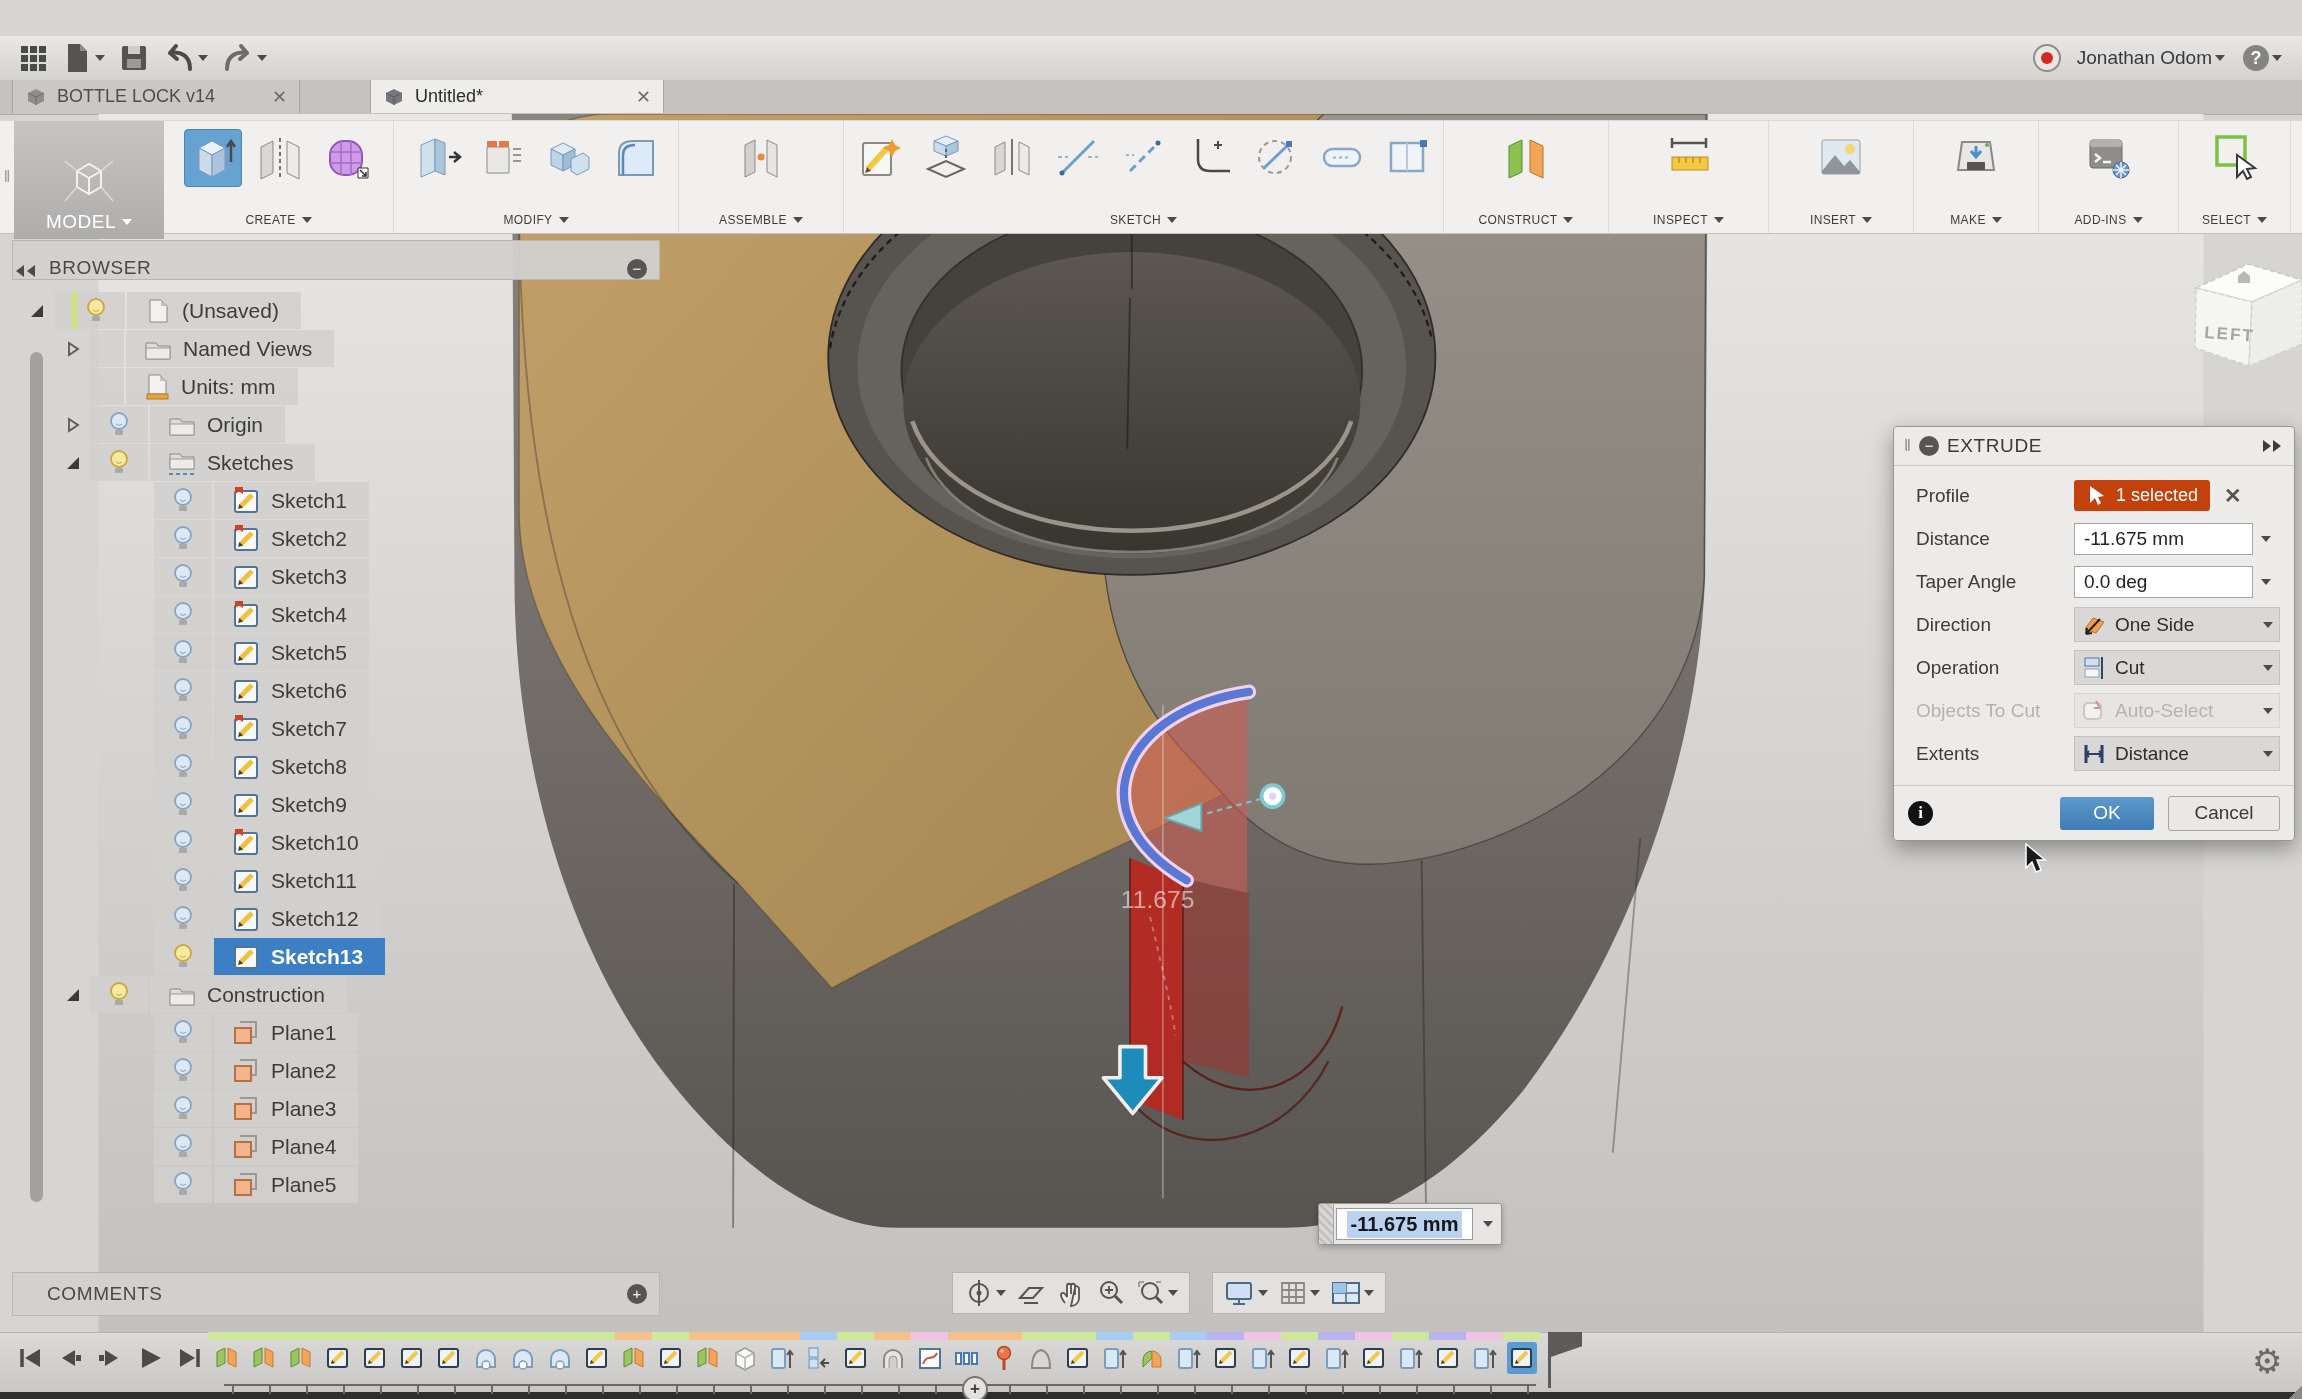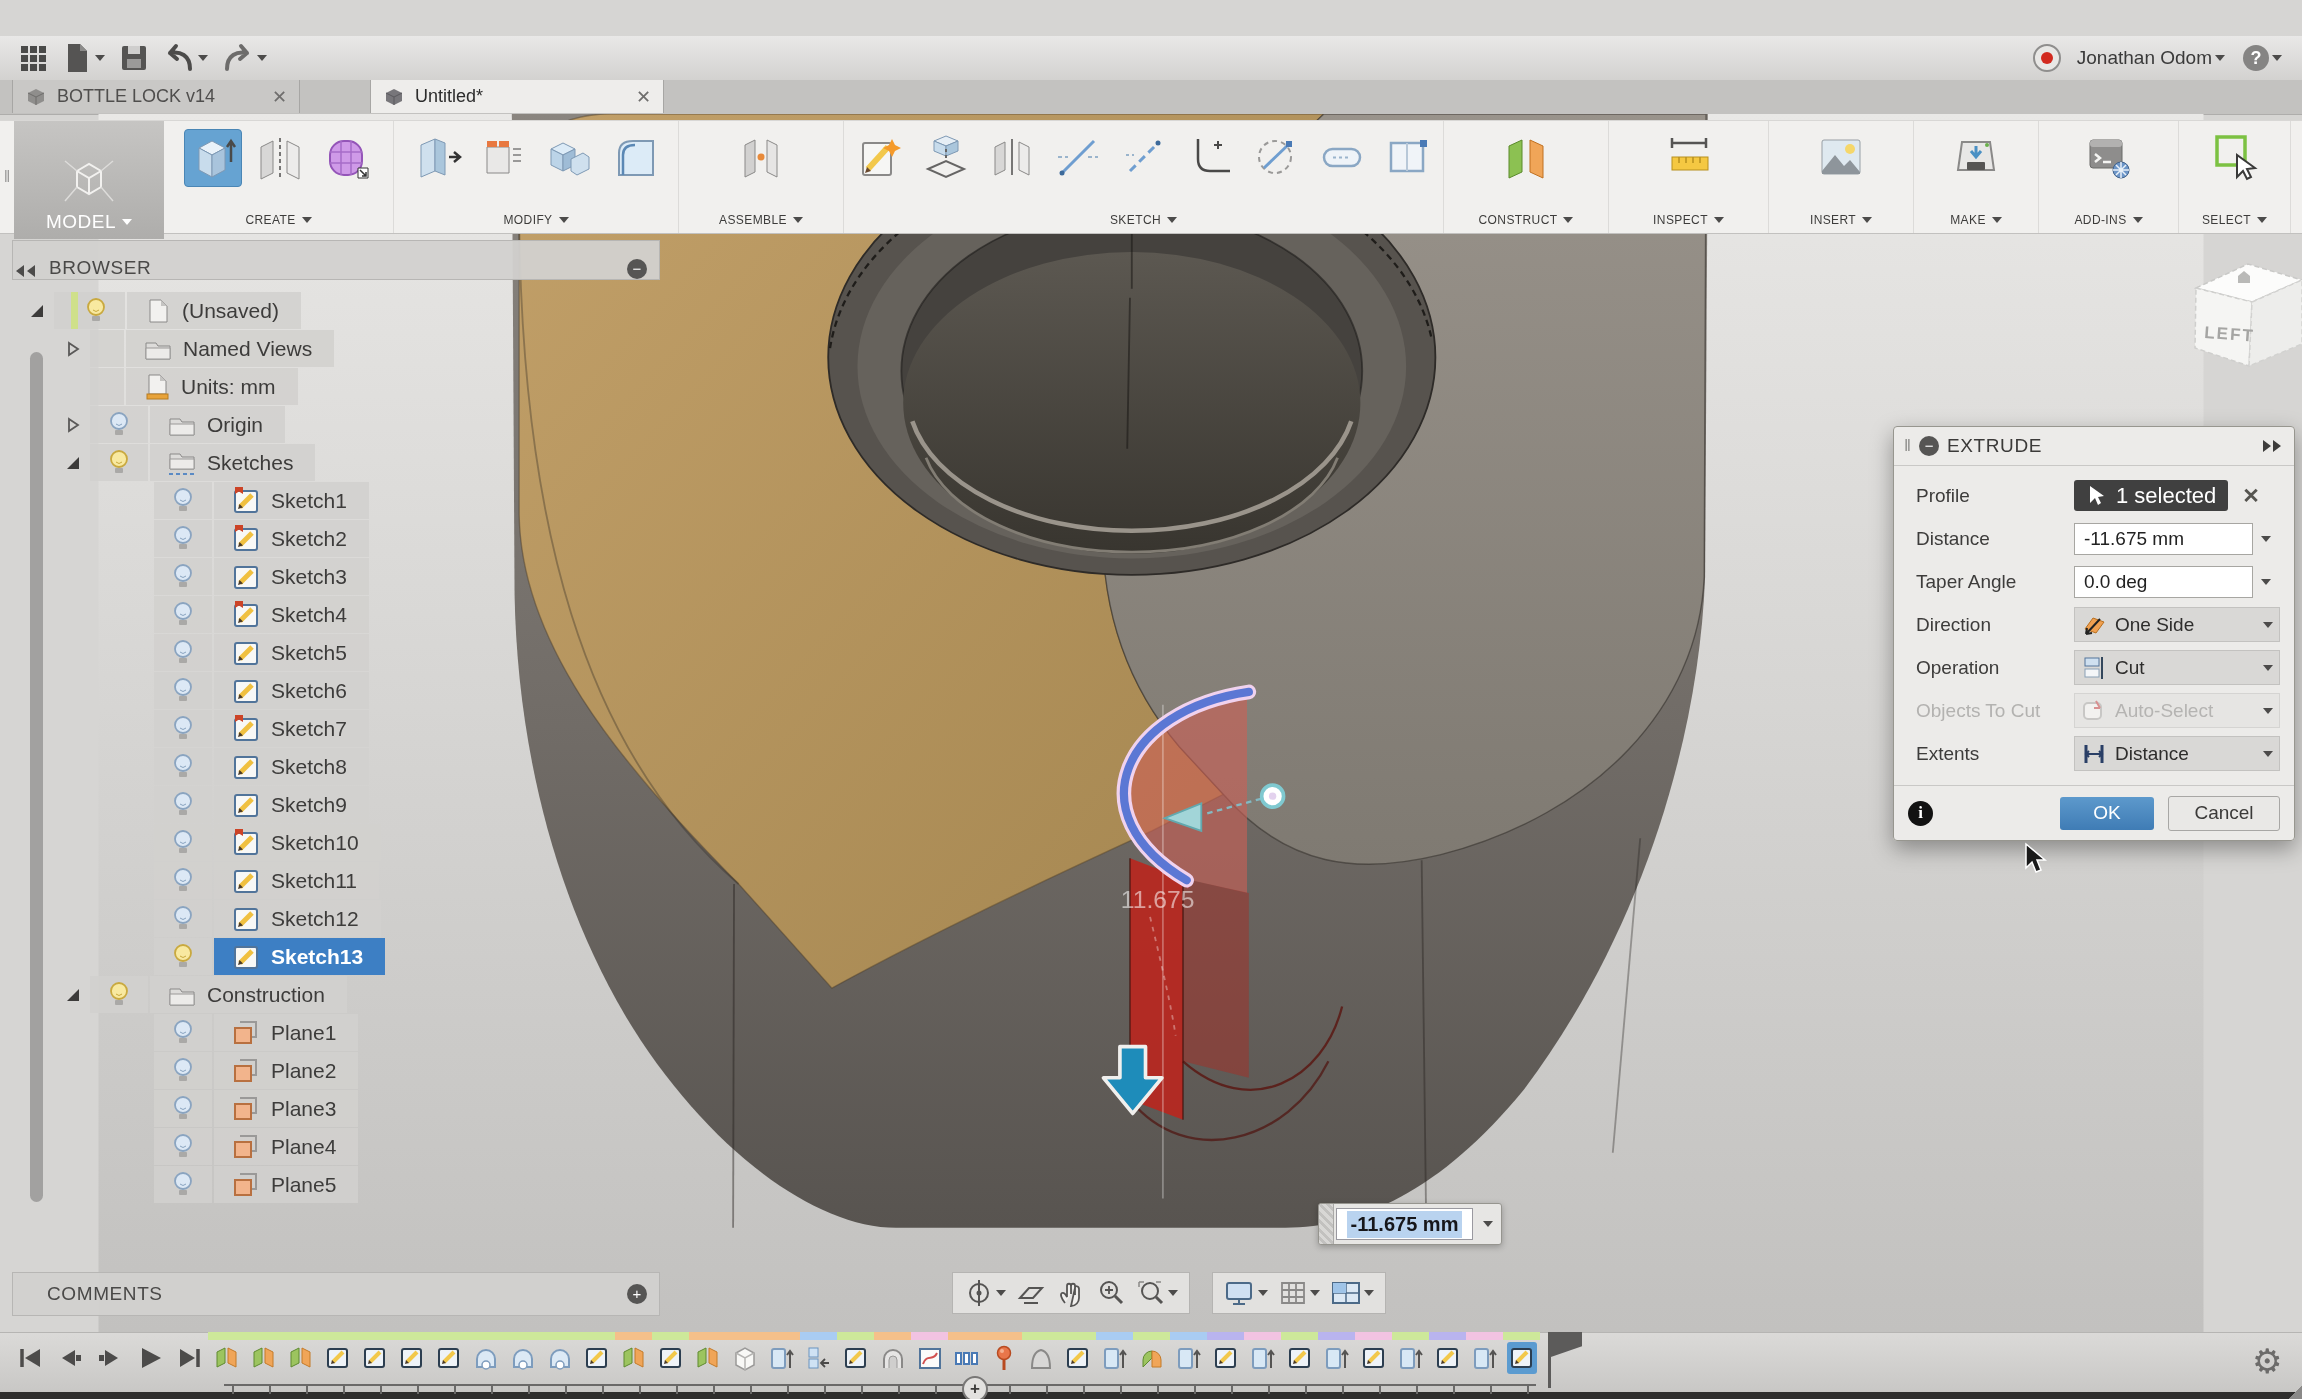--- a/index.html
+++ b/index.html
@@ -89,22 +89,22 @@
   .cursor{z-index:9;}
   
   .dialog{left:1893px;top:426px;width:400px;background:rgba(236,235,233,.97);border:1px solid #97968f;
           border-radius:4px;box-shadow:0 8px 22px rgba(0,0,0,.35);z-index:8;}
   .dlg-head{height:38px;display:flex;align-items:center;border-bottom:1px solid #c9c8c6;padding:0 10px;}
   .dlg-title{font-size:19px;color:#3b3a39;letter-spacing:.6px;margin-left:8px;}
   .dlg-rows{padding:8px 0 10px;}
   .dlg-row{height:43px;display:flex;align-items:center;padding:0 14px 0 22px;}
   .dlg-label{width:158px;font-size:19px;color:#3d3c3b;flex:0 0 auto;}
   .dlg-row.disabled .dlg-label{color:#b3b2b0;}
-  .chip{background:#404040;border-radius:3px;height:31px;display:flex;align-items:center;gap:8px;
-        padding:0 12px;color:#fff;font-size:22px;}
+  .chip{background:#c2410c;border-radius:3px;height:31px;display:flex;align-items:center;gap:8px;
+        padding:0 12px;color:#fff;font-size:18px;}
   .chip-x{margin-left:14px;font-size:21px;color:#55544f;font-weight:bold;}
   .dinput{width:168px;height:30px;background:#fff;border:1px solid #a7a6a2;font-size:19px;color:#222;
           display:flex;align-items:center;padding-left:9px;}
   .ddown{width:196px;height:33px;background:#d9d8d6;border:1px solid #c3c2c0;display:flex;
          align-items:center;gap:8px;padding:0 6px;font-size:19px;color:#2e2d2c;}
   .dlg-row.disabled .ddown{background:#e6e5e3;color:#b5b4b2;border-color:#d5d4d2;}
   .dd-caret{margin-left:auto;}
   .row-caret{margin-left:8px;}
   .dlg-foot{border-top:1px solid #c9c8c6;height:54px;display:flex;align-items:center;padding:0 14px;}
   .info-i{width:25px;height:25px;border-radius:50%;background:#121212;color:#fff;font-size:17px;

